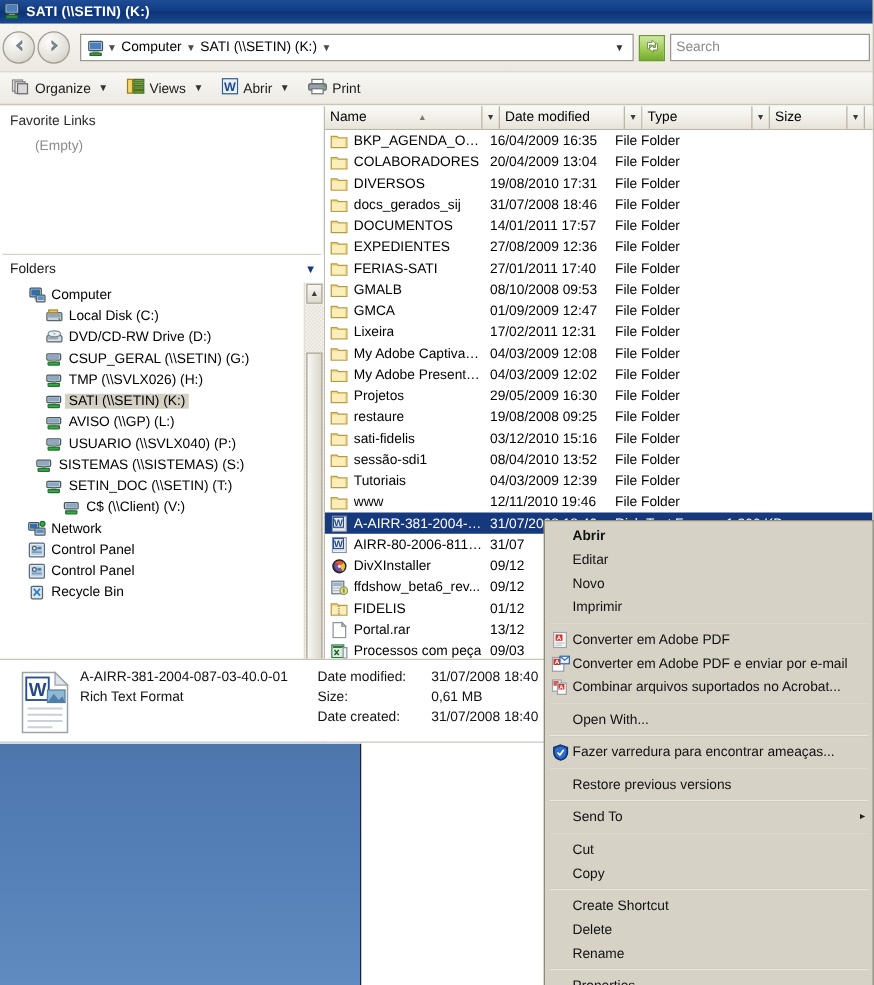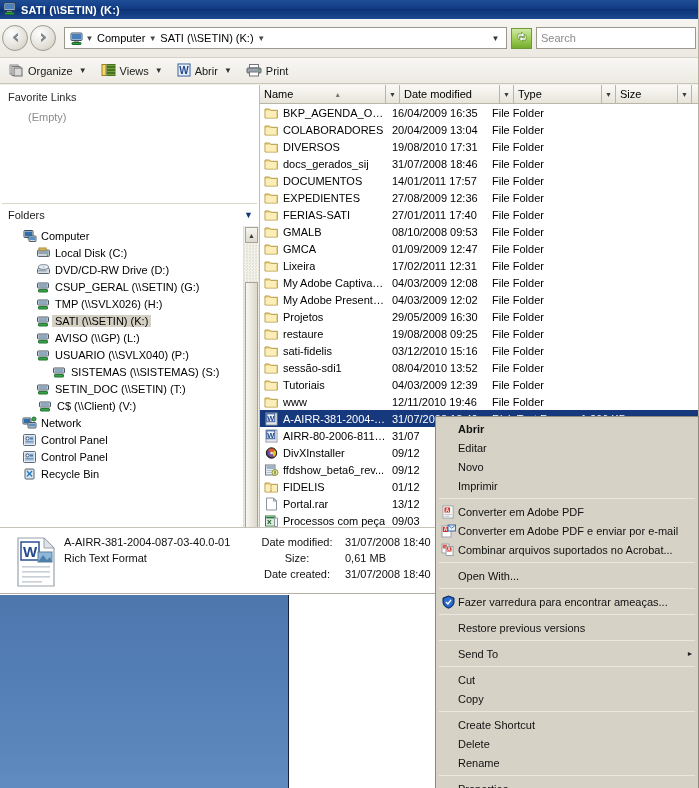--- a/index.html
+++ b/index.html
@@ -246,21 +246,21 @@
     border-top: 1px solid #c7c3b6;
     display: flex; align-items: flex-start;
     padding: 6px 6px 0 8px;
   }
   #details-icon { width: 56px; flex: none; display: flex; justify-content: center; padding-top: 2px; }
   #details-text { flex: 1 1 auto; display: flex; font-size: 11px; color: #111; }
   #det-left { width: 190px; flex: none; }
   #det-left div { line-height: 16px; }
   #det-right { flex: 1 1 auto; }
   #det-right .drow { display: flex; line-height: 16px; }
-  #det-right .dlabel { width: 86px; text-align: center; flex: none; }
+  #det-right .dlabel { width: 86px; text-align: left; flex: none; }
   #det-right .dval { margin-left: 5px; }
 
   
   #ctxmenu {
     position: absolute; left: 435px; top: 416px;
     width: 264px; 
     background: #d6d2c6;
     border: 1px solid #8d8a7e;
     box-shadow: 2px 2px 3px rgba(0,0,0,0.28);
     padding: 2px 0 2px 0;
@@ -496,21 +496,21 @@
               <span class="ticon">
                 <svg width="15" height="14" viewBox="0 0 15 14">
                   <rect x="1.5" y="3" width="11" height="5" rx="0.8" fill="#d8e4ee" stroke="#4a5660"></rect>
                   <rect x="2.5" y="3.8" width="9" height="3.4" fill="#8fa8bd"></rect>
                   <rect x="5" y="8.2" width="4" height="1.2" fill="#9aa3ab"></rect>
                   <rect x="2.5" y="9.6" width="9" height="2.4" rx="0.4" fill="#3aa94a" stroke="#22702e"></rect>
                 </svg>
               </span>
               <span class="tlabel">USUARIO (\\SVLX040) (P:)</span>
             </div>
-            <div class="tnode" style="padding-left: 50px;">
+            <div class="tnode" style="padding-left: 26px;">
               <span class="ticon">
                 <svg width="15" height="14" viewBox="0 0 15 14">
                   <rect x="1.5" y="3" width="11" height="5" rx="0.8" fill="#d8e4ee" stroke="#4a5660"></rect>
                   <rect x="2.5" y="3.8" width="9" height="3.4" fill="#8fa8bd"></rect>
                   <rect x="5" y="8.2" width="4" height="1.2" fill="#9aa3ab"></rect>
                   <rect x="2.5" y="9.6" width="9" height="2.4" rx="0.4" fill="#3aa94a" stroke="#22702e"></rect>
                 </svg>
               </span>
               <span class="tlabel">SISTEMAS (\\SISTEMAS) (S:)</span>
             </div>
@@ -518,21 +518,21 @@
               <span class="ticon">
                 <svg width="15" height="14" viewBox="0 0 15 14">
                   <rect x="1.5" y="3" width="11" height="5" rx="0.8" fill="#d8e4ee" stroke="#4a5660"></rect>
                   <rect x="2.5" y="3.8" width="9" height="3.4" fill="#8fa8bd"></rect>
                   <rect x="5" y="8.2" width="4" height="1.2" fill="#9aa3ab"></rect>
                   <rect x="2.5" y="9.6" width="9" height="2.4" rx="0.4" fill="#3aa94a" stroke="#22702e"></rect>
                 </svg>
               </span>
               <span class="tlabel">SETIN_DOC (\\SETIN) (T:)</span>
             </div>
-            <div class="tnode" style="padding-left: 36px;">
+            <div class="tnode" style="padding-left: 48px;">
               <span class="ticon">
                 <svg width="15" height="14" viewBox="0 0 15 14">
                   <rect x="1.5" y="3" width="11" height="5" rx="0.8" fill="#d8e4ee" stroke="#4a5660"></rect>
                   <rect x="2.5" y="3.8" width="9" height="3.4" fill="#8fa8bd"></rect>
                   <rect x="5" y="8.2" width="4" height="1.2" fill="#9aa3ab"></rect>
                   <rect x="2.5" y="9.6" width="9" height="2.4" rx="0.4" fill="#3aa94a" stroke="#22702e"></rect>
                 </svg>
               </span>
               <span class="tlabel">C$ (\\Client) (V:)</span>
             </div>

